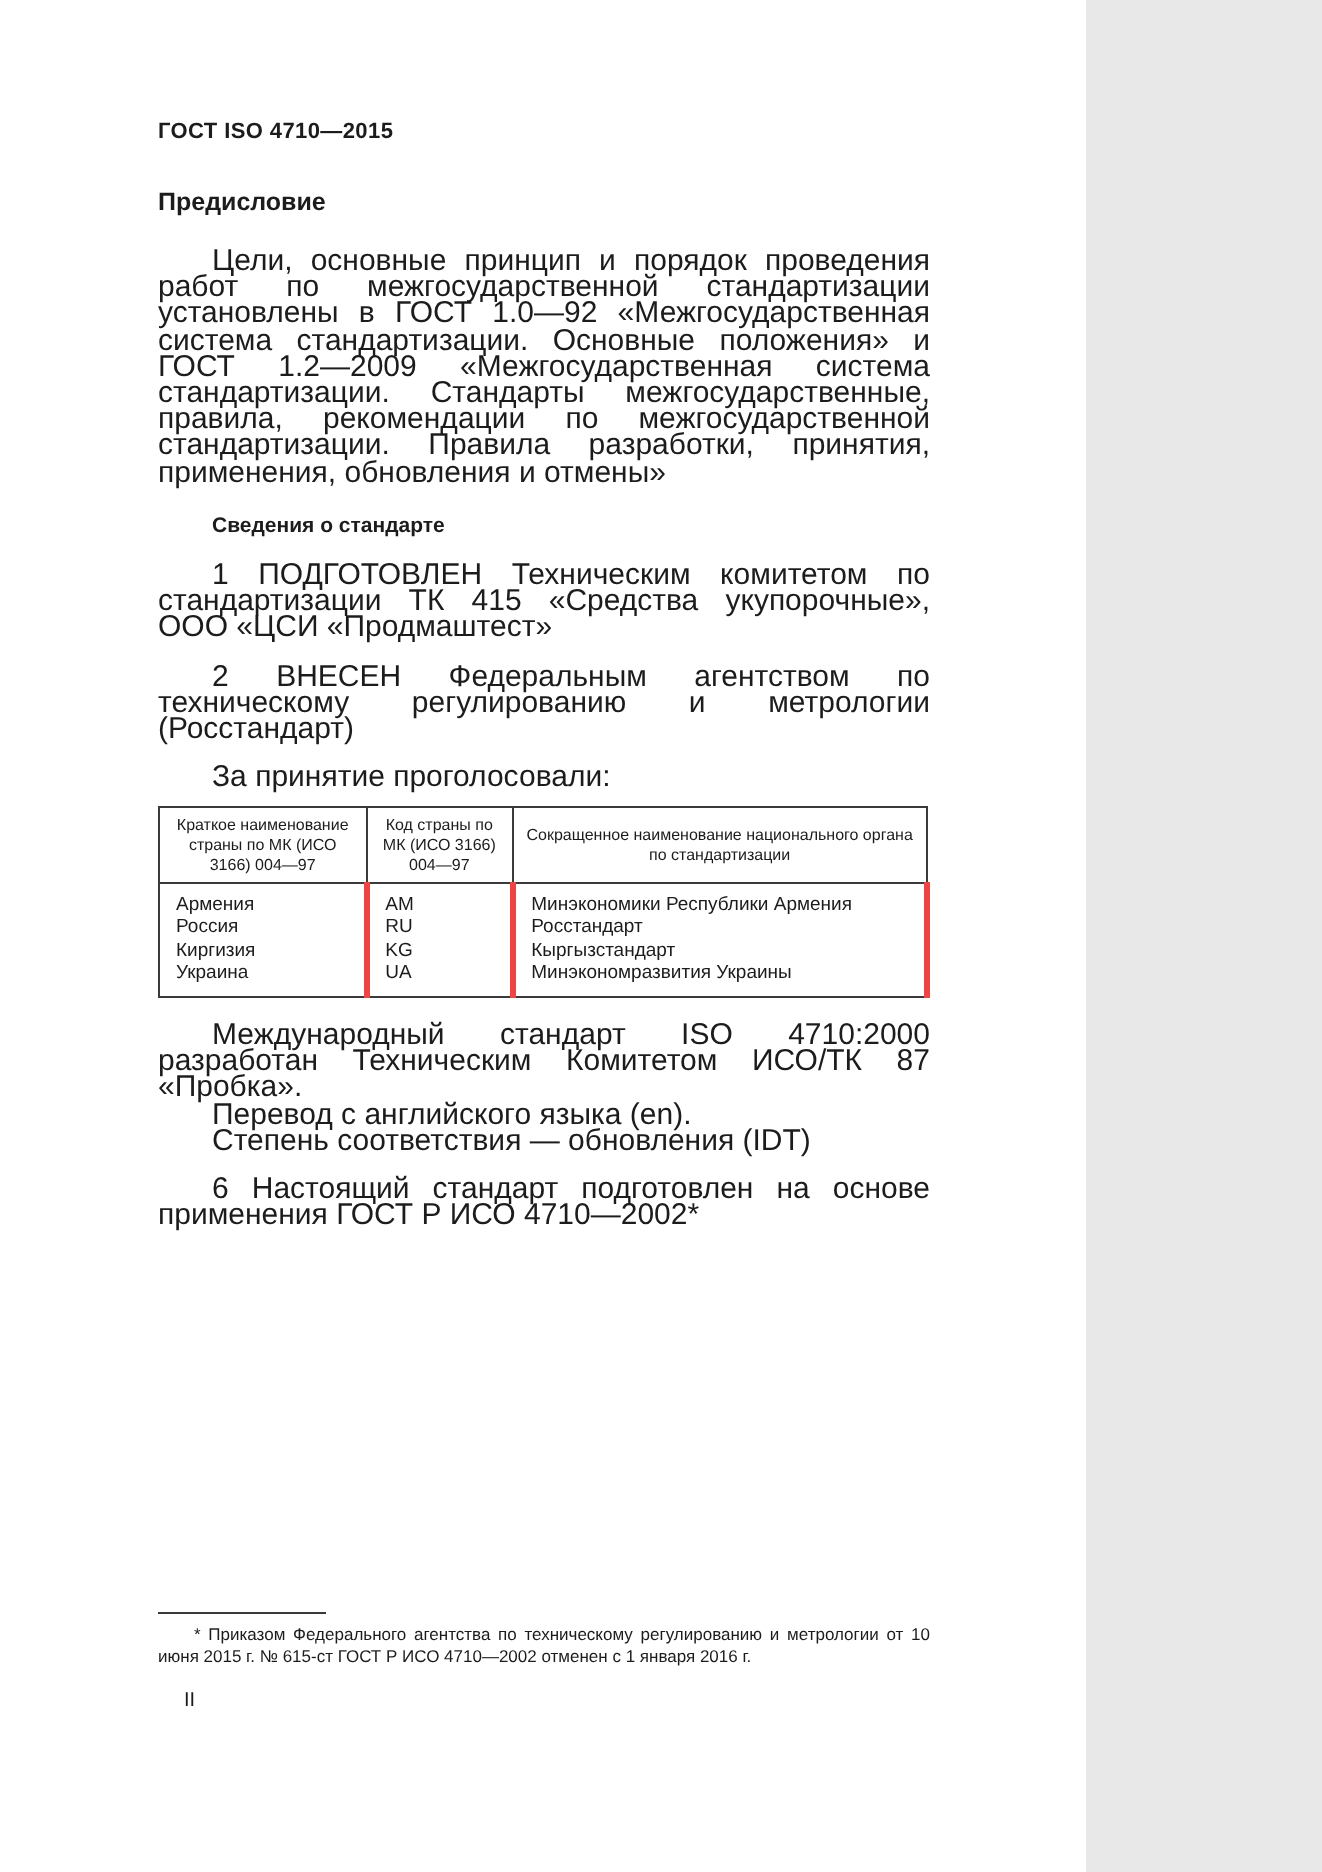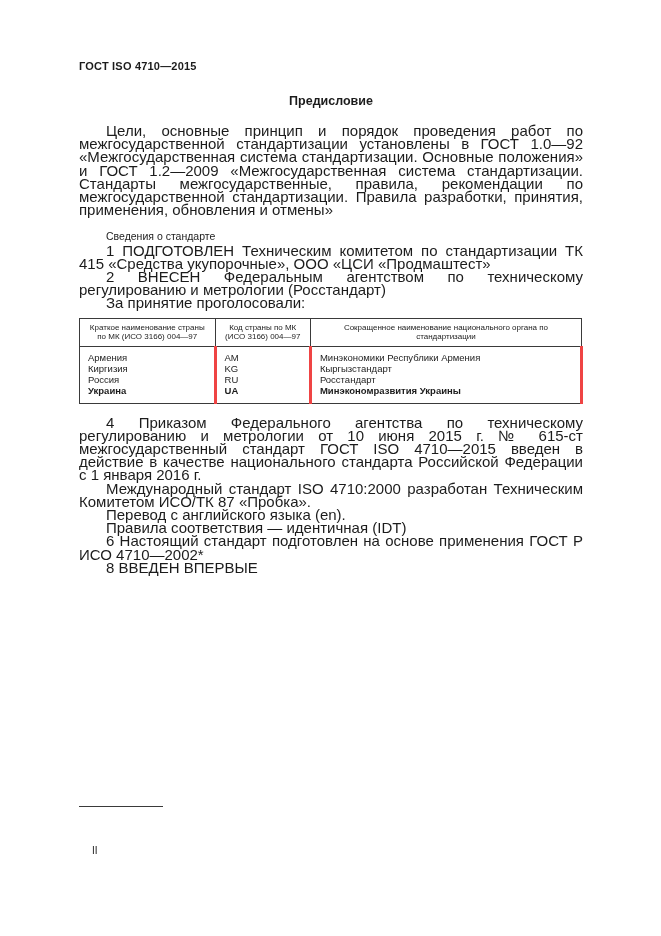--- a/index.html
+++ b/index.html
@@ -4,49 +4,48 @@
 <style>
   * { margin: 0; padding: 0; box-sizing: border-box; }
   html, body { background: #e8e8e8; }
   body {
     width: 661px; height: 936px;
     font-family: "Liberation Sans", sans-serif;
     color: #1c1c1c;
   }
   .page {
     position: relative;
-    width: 661px; height: 936px;
+    width: 543px; height: 936px;
     background: #ffffff;
     overflow: hidden;
   }
   .content {
     position: absolute;
     left: 79px; right: 78px; top: 60px;
   }
   .doc-header {
     font-weight: bold;
     font-size: 11px;
     letter-spacing: 0.2px;
     margin-bottom: 22px;
   }
   .doc-title {
-    text-align: center;
     font-weight: bold;
     font-size: 12.5px;
     margin-bottom: 16px;
   }
   .para {
     font-size: 15px;
     line-height: 13.2px;
     text-align: justify;
   }
   .indent { text-indent: 27px; }
-  .gap { }
+  .gap { margin-top: 11px; }
   .subheading {
-    font-weight: normal;
+    font-weight: bold;
     font-size: 10.5px;
     line-height: 13.2px;
     margin-top: 14px;
     text-indent: 27px;
   }
   table.vote {
     width: 100%;
     border-collapse: collapse;
     margin-top: 8px;
     margin-bottom: 12px;
@@ -63,21 +62,21 @@
   }
   .vote td {
     border-left: 1px solid #3a3a3a;
     border-right: 3px solid #ef4444;
     font-size: 9.5px;
     line-height: 11.2px;
     padding: 0 8px;
     vertical-align: top;
   }
   .vote tbody tr:first-child td { padding-top: 5px; }
-  .vote tbody tr:last-child td { padding-bottom: 6px; font-weight: bold; }
+  .vote tbody tr:last-child td { padding-bottom: 6px; }
   .footnote-block {
     position: absolute;
     left: 79px; right: 78px; top: 806px;
   }
   .footnote-rule {
     width: 84px;
     border-top: 1px solid #3a3a3a;
     margin-bottom: 5px;
   }
   .footnote-text {
@@ -124,46 +123,45 @@
           <th>Сокращенное наименование национального органа по стандартизации</th>
         </tr>
       </thead>
       <tbody>
         <tr>
           <td>Армения</td>
           <td>AM</td>
           <td>Минэкономики Республики Армения</td>
         </tr>
         <tr>
+          <td>Россия</td>
+          <td>RU</td>
+          <td>Росстандарт</td>
+        </tr>
+        <tr>
           <td>Киргизия</td>
           <td>KG</td>
           <td>Кыргызстандарт</td>
-        </tr>
-        <tr>
-          <td>Россия</td>
-          <td>RU</td>
-          <td>Росстандарт</td>
         </tr>
         <tr>
           <td>Украина</td>
           <td>UA</td>
           <td>Минэкономразвития Украины</td>
         </tr>
       </tbody>
     </table>
 
-    <p class="para indent gap">4 Приказом Федерального агентства по техническому регулированию и метрологии от 10 июня 2015 г. № 615-ст межгосударственный стандарт ГОСТ ISO 4710—2015 введен в действие в качестве национального стандарта Российской Федерации с 1 января 2016 г.</p>
 
     <p class="para indent">Международный стандарт ISO 4710:2000 разработан Техническим Комитетом ИСО/ТК 87 «Пробка».</p>
     <p class="para indent">Перевод с английского языка (en).</p>
-    <p class="para indent">Правила соответствия — идентичная (IDT)</p>
+    <p class="para indent">Степень соответствия — обновления (IDT)</p>
 
     <p class="para indent gap">6 Настоящий стандарт подготовлен на основе применения ГОСТ Р ИСО 4710—2002*</p>
-    <p class="para indent gap">8 ВВЕДЕН ВПЕРВЫЕ</p>
 
   </div>
 
   <div class="footnote-block">
     <div class="footnote-rule"></div>
+    <p class="footnote-text">* Приказом Федерального агентства по техническому регулированию и метрологии от 10 июня 2015 г. № 615-ст ГОСТ Р ИСО 4710—2002 отменен с 1 января 2016 г.</p>
   </div>
 
   <div class="page-number">II</div>
 </div>
 
 </body></html>

